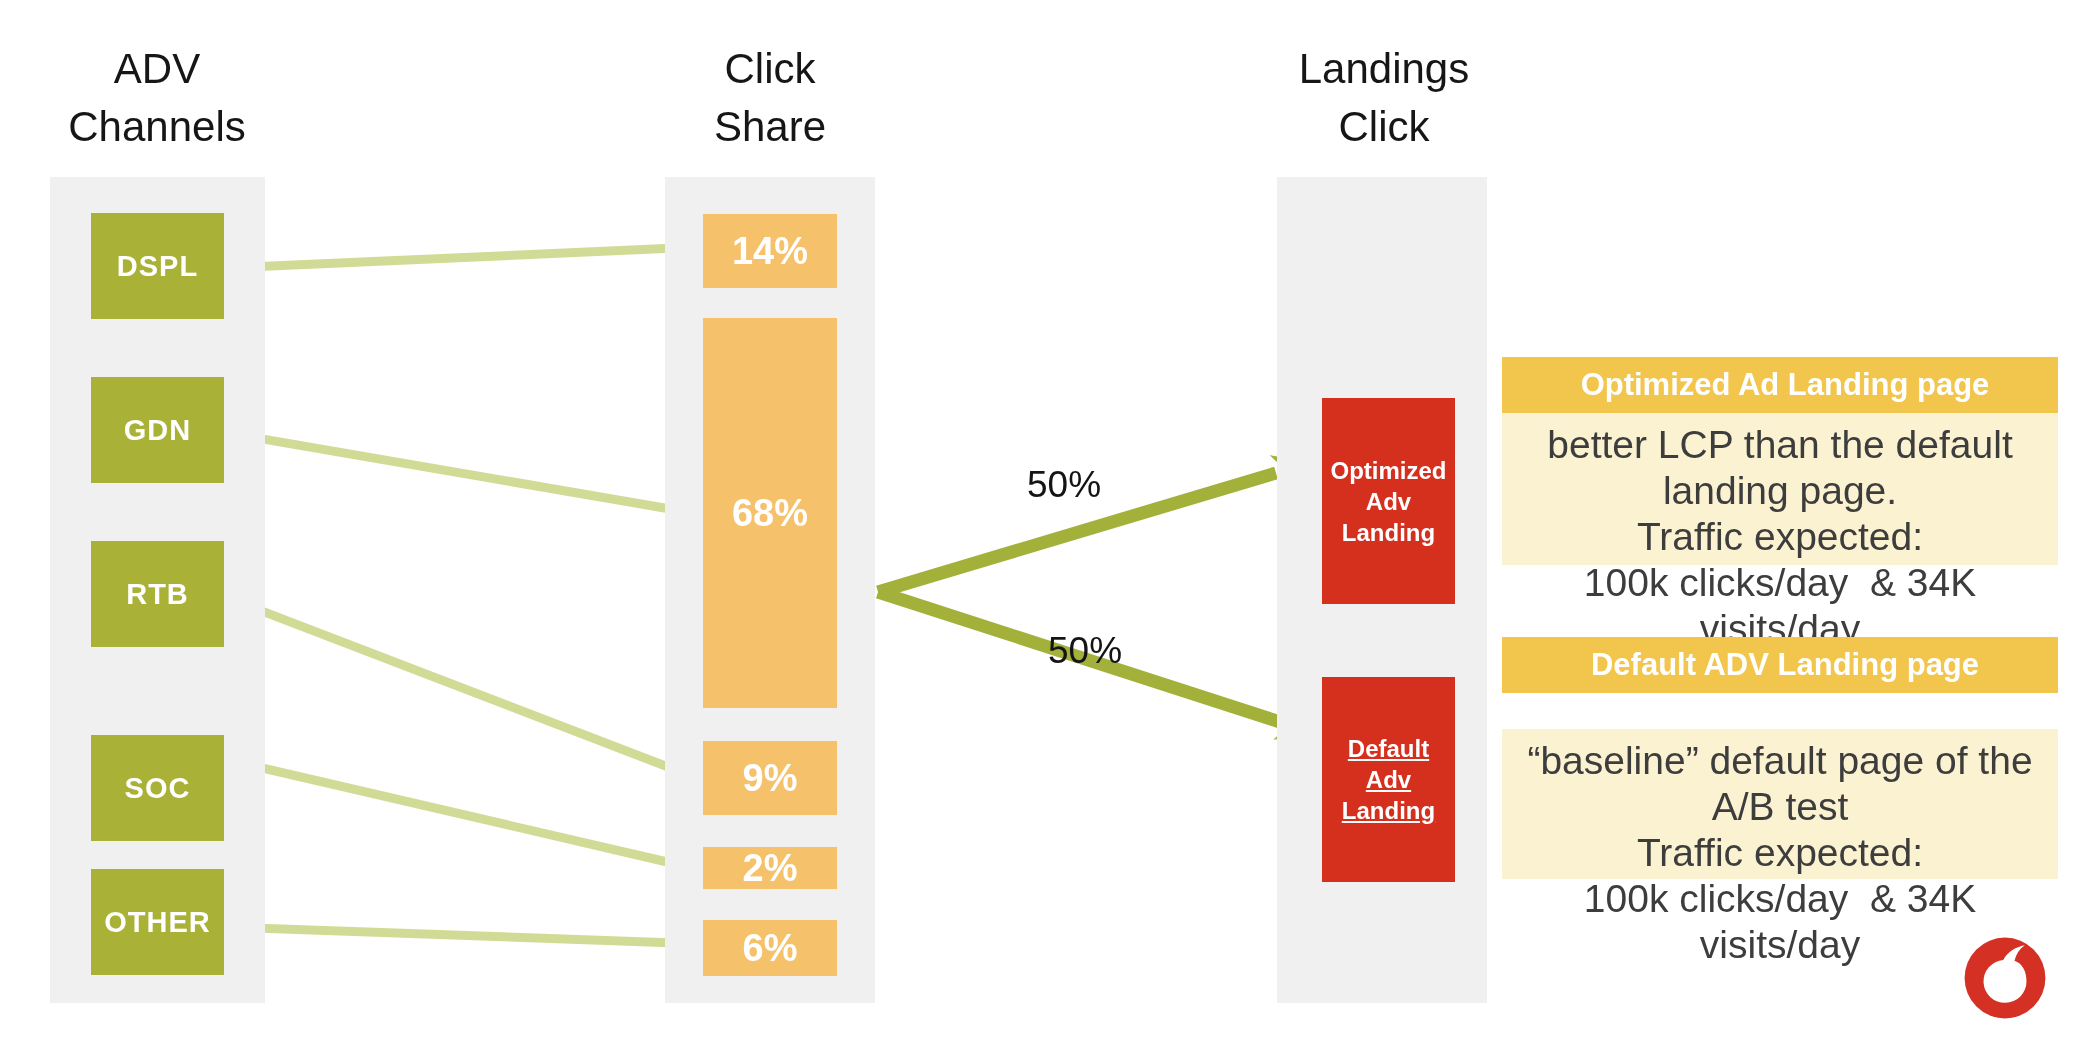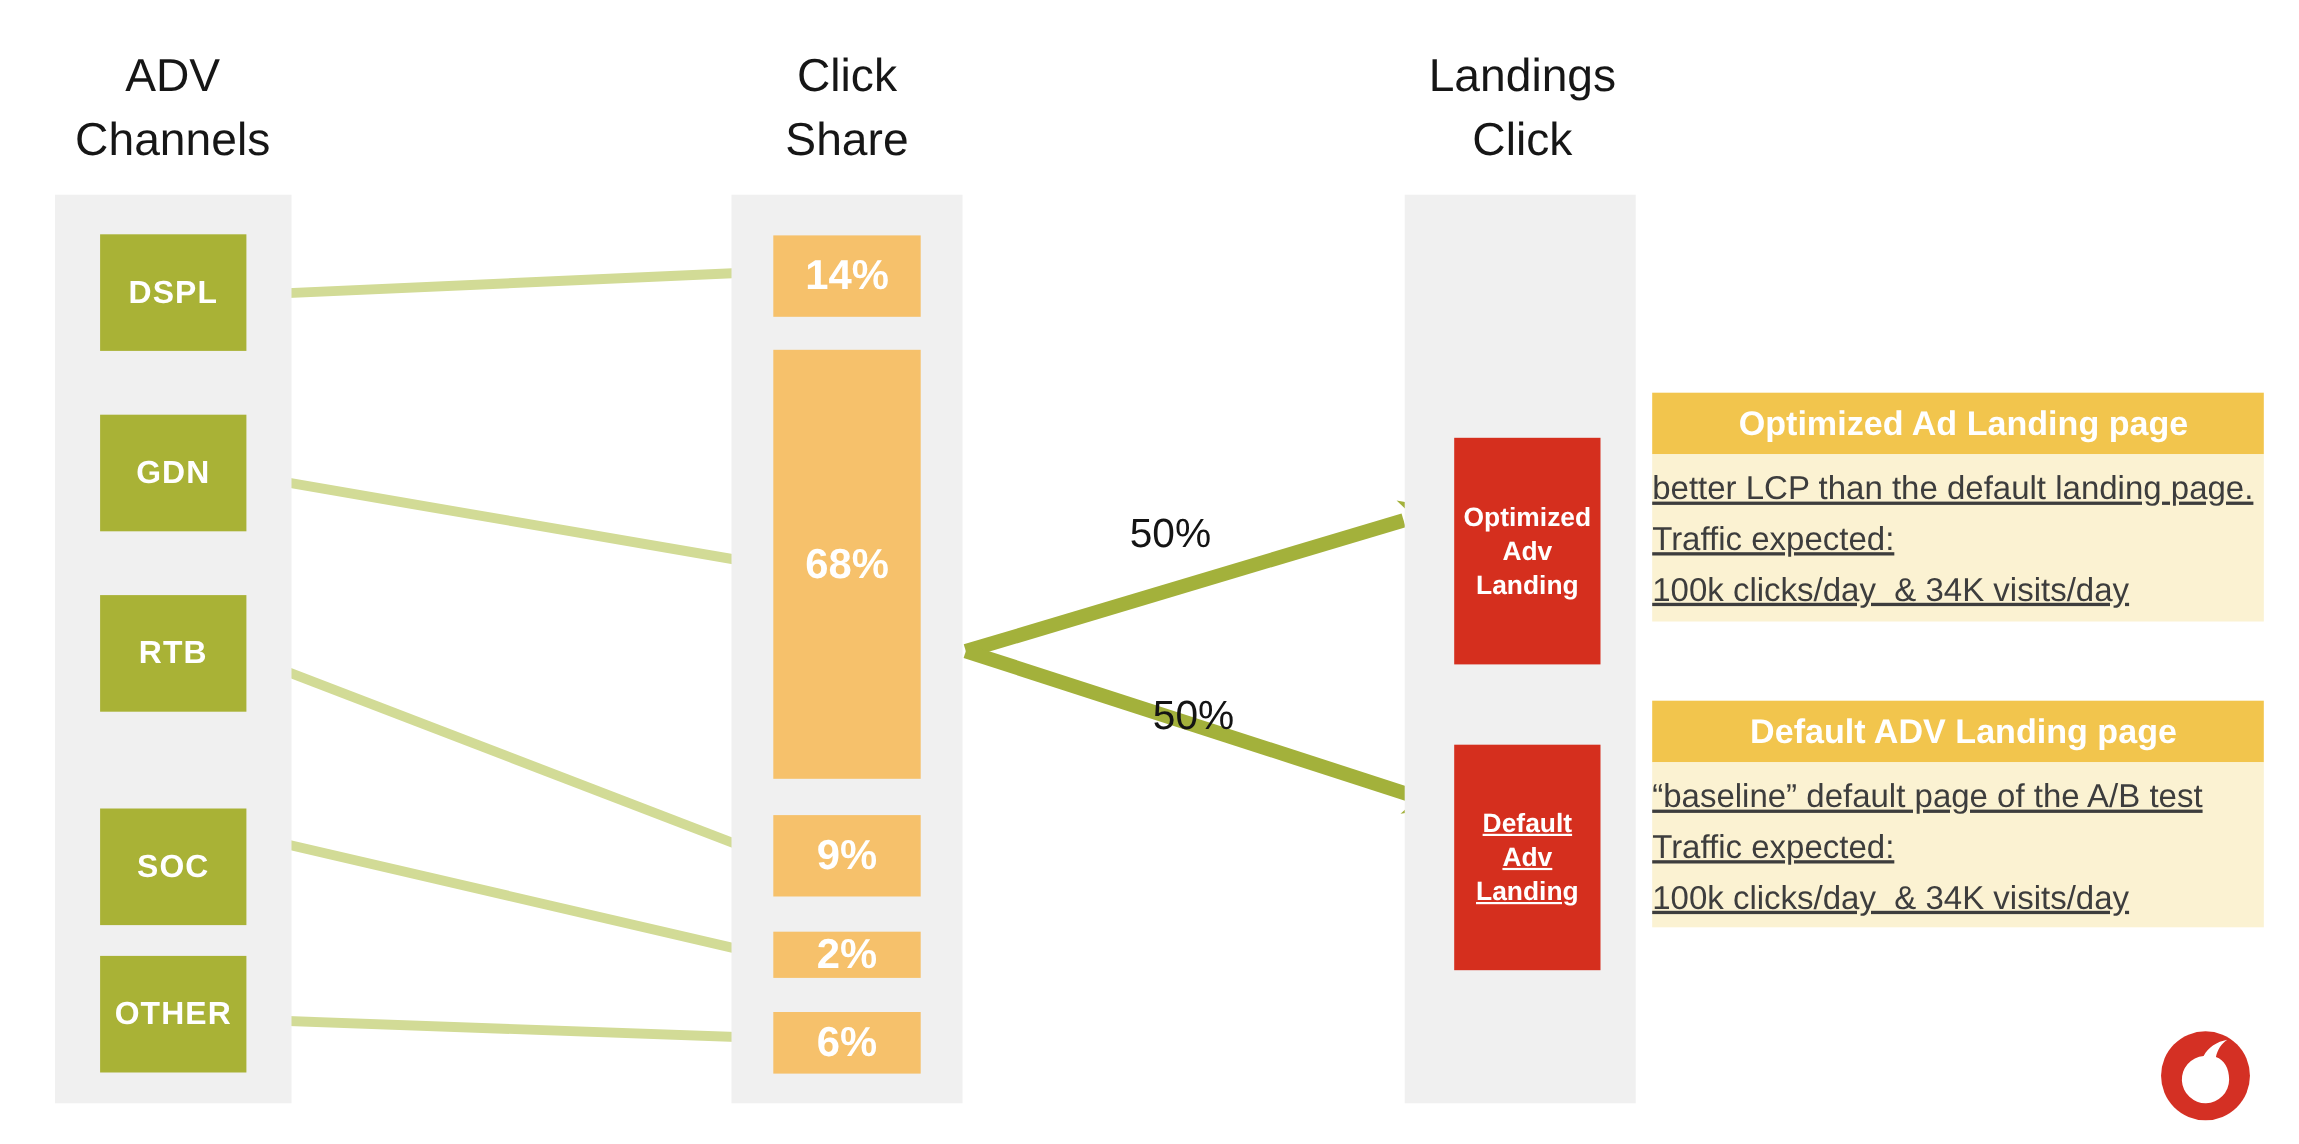--- a/index.html
+++ b/index.html
@@ -34,22 +34,22 @@
   .split-label{
     position:absolute;width:160px;
     font-size:37px;color:#141414;font-weight:400;
   }
   .card{position:absolute;left:1502px;width:556px;}
   .card-header{
     display:flex;align-items:center;justify-content:center;height:56px;
     background:var(--gold);color:#ffffff;font-size:31px;font-weight:700;padding-left:10px;
   }
   .card-body{
-    background:var(--cream);color:var(--body);
-    font-size:30px;line-height:46px;padding-top:9px;text-decoration:underline;
+    background:var(--cream);color:var(--body);text-align:center;
+    font-size:39px;line-height:46px;padding-top:9px;
   }
   .card-line{white-space:pre-wrap;}
   #arrows{position:absolute;left:0;top:0;width:2090px;height:1040px;pointer-events:none;}
   #vf-logo{position:absolute;left:1962px;top:935px;width:86px;height:86px;}
 </style>
 </head>
 <body>
 
 <div class="canvas">
 
@@ -141,21 +141,21 @@
   <div class="card" style="top:357px;">
     <div class="card-header">Optimized Ad Landing page</div>
     <div class="card-body" style="height:143px;">
       <div class="card-line">better LCP than the default landing page.</div>
       <div class="card-line">Traffic expected:</div>
       <div class="card-line">100k clicks/day  &amp; 34K visits/day</div>
     </div>
   </div>
   <div class="card" style="top:637px;">
     <div class="card-header">Default ADV Landing page</div>
-    <div class="card-body" style="height:141px;">
+    <div class="card-body" style="height:141px;margin-top:36px;">
       <div class="card-line">“baseline” default page of the A/B test</div>
       <div class="card-line">Traffic expected:</div>
       <div class="card-line">100k clicks/day  &amp; 34K visits/day</div>
     </div>
   </div>
 
   <svg id="vf-logo" viewBox="0 0 100 100">
     <circle cx="50" cy="50" r="47" fill="#d43024"></circle>
     <path d="M 73 12 C 62 14 53 20 48 29 A 25 25 0 1 0 75 54 C 75 42 70 33 61 30 C 63 22 67 16 73 12 Z" fill="#ffffff"></path>
   </svg>

